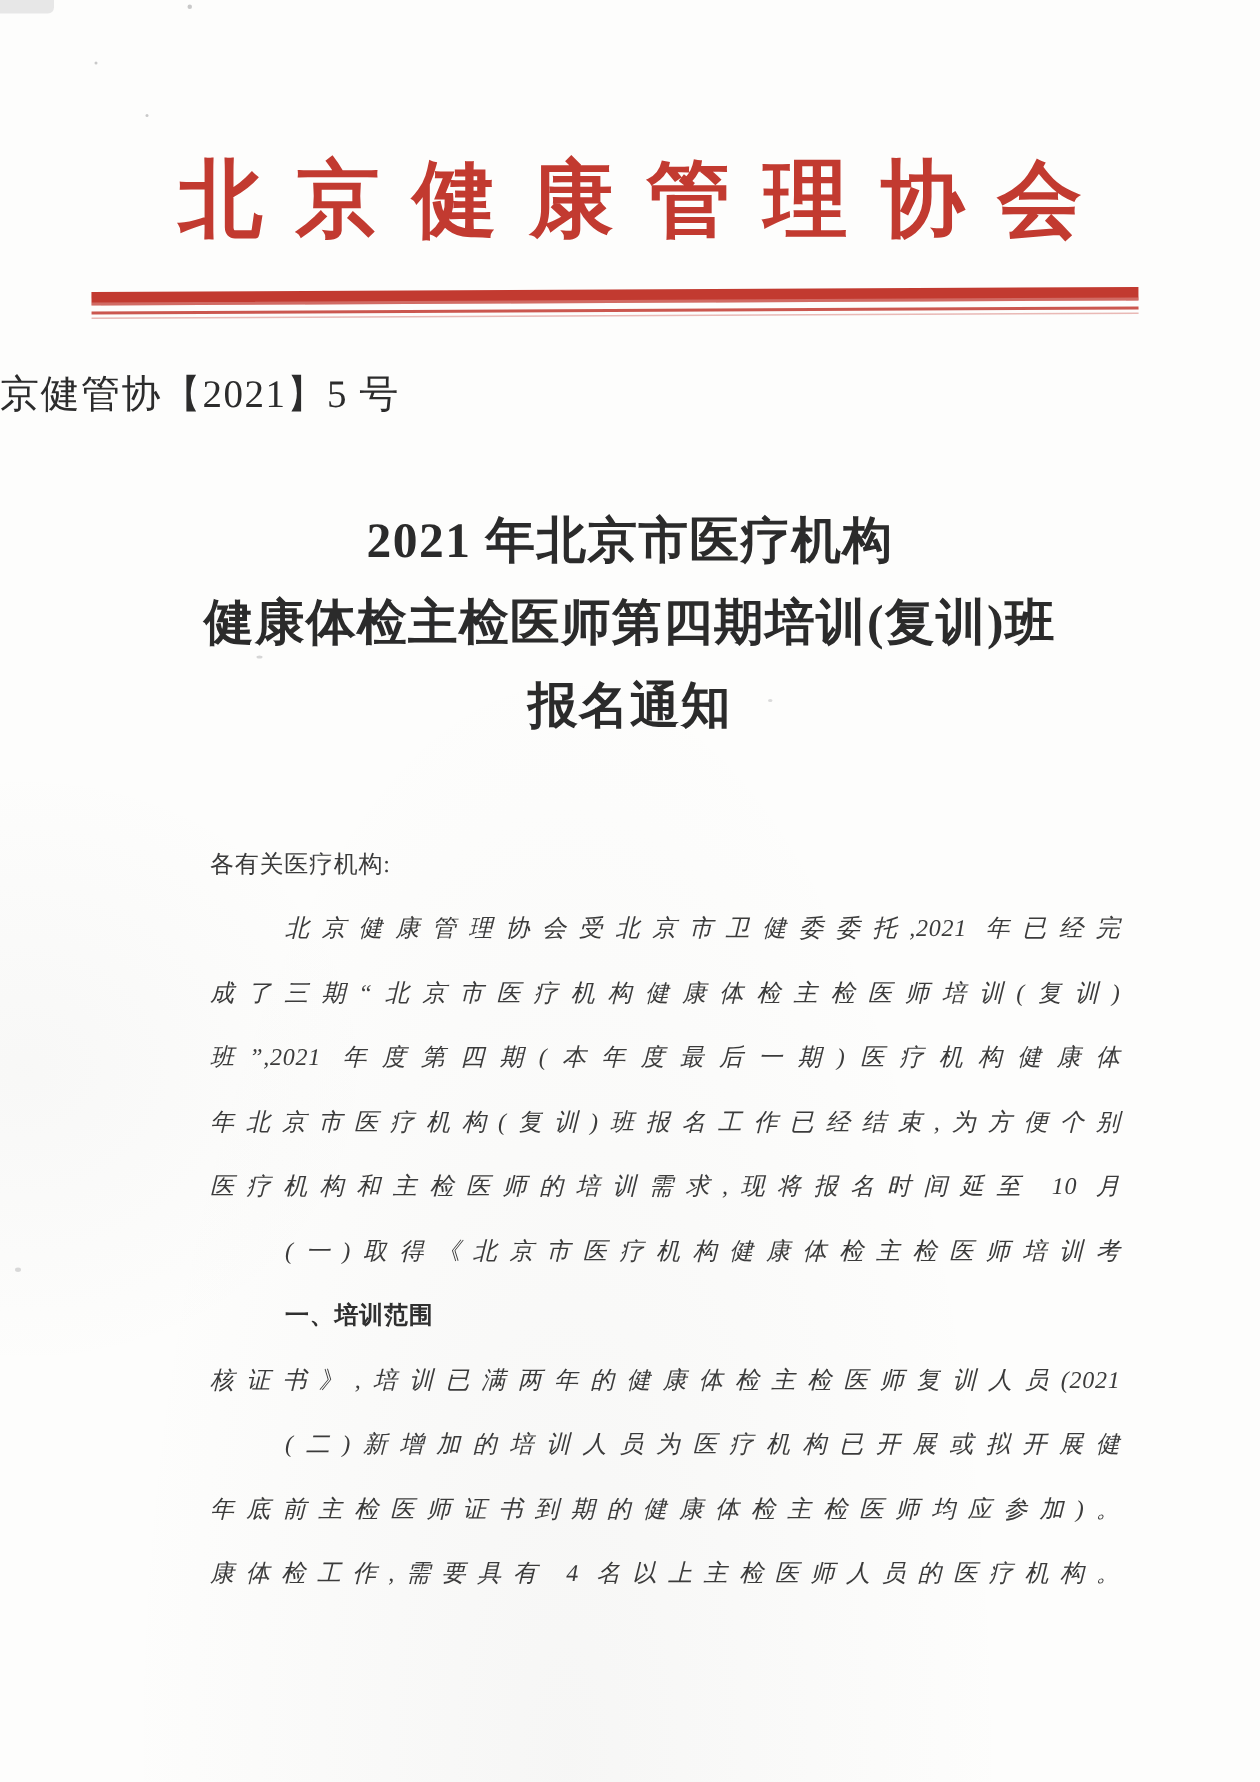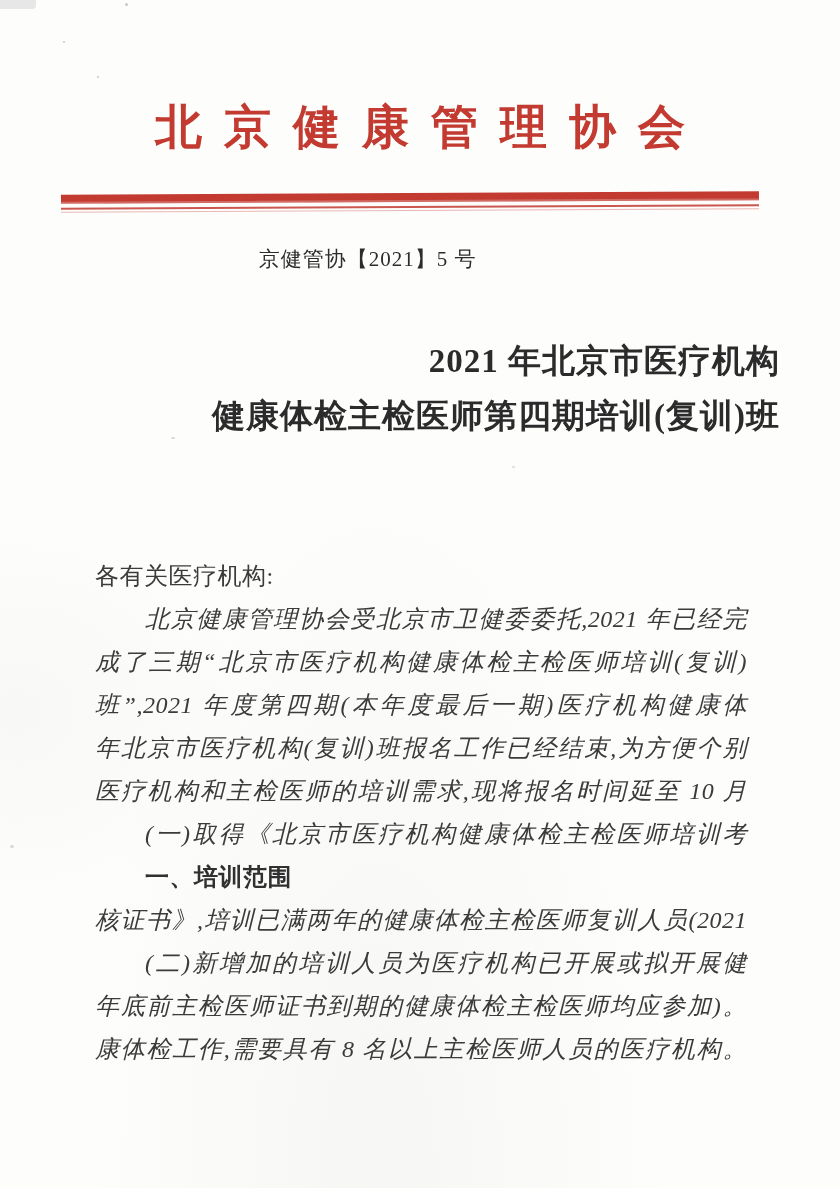--- a/index.html
+++ b/index.html
@@ -40,21 +40,21 @@
   .speck.s5 { left: 512px; top: 466px; width: 3px; height: 2px; background:#dadada; }
   .speck.s6 { left: 10px;  top: 845px; width: 4px; height: 3px; background:#d8d8d8; }
 
   
   .letterhead {
     position: absolute;
     top: 96px;
     left: 0;
     width: 100%;
     text-align: center;
-    font-size: 47px;
+    font-size: 56px;
     font-weight: bold;
     color: var(--accent-red, #c23a30);
     letter-spacing: 22px;
     text-indent: 22px; 
     white-space: nowrap;
   }
   
   .red-rule {
     position: absolute;
     top: 193px;
@@ -79,55 +79,56 @@
     background: var(--accent-red, #c23a30);
     opacity: 0.35;
   }
 
   
   .doc-number {
     position: absolute;
     top: 245px;
     left: 0;
     width: 735px;
-    text-align: center;
-    font-size: 21px;
+    text-align: left;
+    font-size: 26px;
     color: #2c2c2c;
     letter-spacing: 1px;
   }
 
   
   .doc-title {
     position: absolute;
     top: 334px;
     left: 60px;
     width: 720px;
-    text-align: right;
+    text-align: center;
     font-size: 33px;
     font-weight: bold;
     color: #2b2b2b;
     line-height: 55px;
     letter-spacing: 1px;
   }
 
   
   .body-text {
     position: absolute;
     top: 555px;
     left: 95px;
     width: 652px;
   }
   .body-line {
-    font-size: 24px;
+    font-size: 16px;
     line-height: 43px;
     height: 43px;
     color: #3b3b3b;
     letter-spacing: 0.5px;
     text-align: justify;
     white-space: nowrap;
+    margin-left: 45px;
   }
   .body-line.fill {
     white-space: normal;
     text-align: justify;
     text-align-last: justify;
     font-style: italic;
   }
   .body-line.bold {
     font-weight: bold;
     color: #303030;
@@ -153,30 +154,31 @@
     <div class="bar"></div>
     <div class="thin"></div>
     <div class="thin2"></div>
   </div>
 
   <div class="doc-number">京健管协【2021】5 号</div>
 
   <div class="doc-title">
     <div>2021 年北京市医疗机构</div>
     <div>健康体检主检医师第四期培训(复训)班</div>
+    <div>报名通知</div>
   </div>
 
   <div class="body-text">
       <div class="body-line">各有关医疗机构:</div>
       <div class="body-line fill indent2">北京健康管理协会受北京市卫健委委托,2021 年已经完</div>
       <div class="body-line fill">成了三期“北京市医疗机构健康体检主检医师培训(复训)</div>
       <div class="body-line fill">班”,2021 年度第四期(本年度最后一期)医疗机构健康体</div>
       <div class="body-line fill">年北京市医疗机构(复训)班报名工作已经结束,为方便个别</div>
       <div class="body-line fill">医疗机构和主检医师的培训需求,现将报名时间延至 10 月</div>
       <div class="body-line fill indent2">(一)取得《北京市医疗机构健康体检主检医师培训考</div>
       <div class="body-line bold indent2">一、培训范围</div>
       <div class="body-line fill">核证书》,培训已满两年的健康体检主检医师复训人员(2021</div>
       <div class="body-line fill indent2">(二)新增加的培训人员为医疗机构已开展或拟开展健</div>
       <div class="body-line fill">年底前主检医师证书到期的健康体检主检医师均应参加)。</div>
-      <div class="body-line fill">康体检工作,需要具有 8 名以上主检医师人员的医疗机构。</div>
+      <div class="body-line fill">康体检工作,需要具有 4 名以上主检医师人员的医疗机构。</div>
     </div>
 
 </div>
 
 </body></html>

